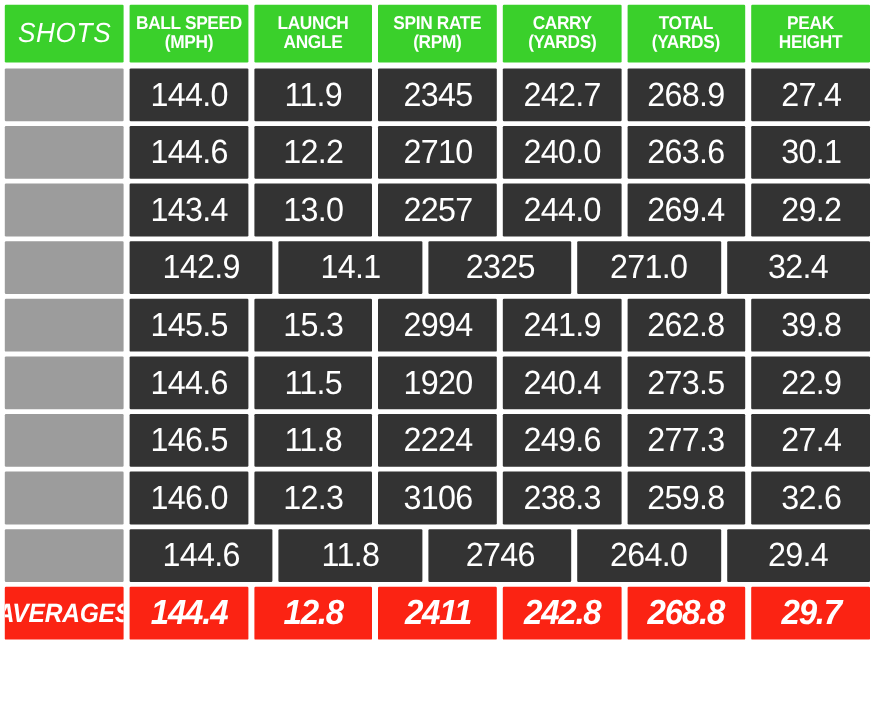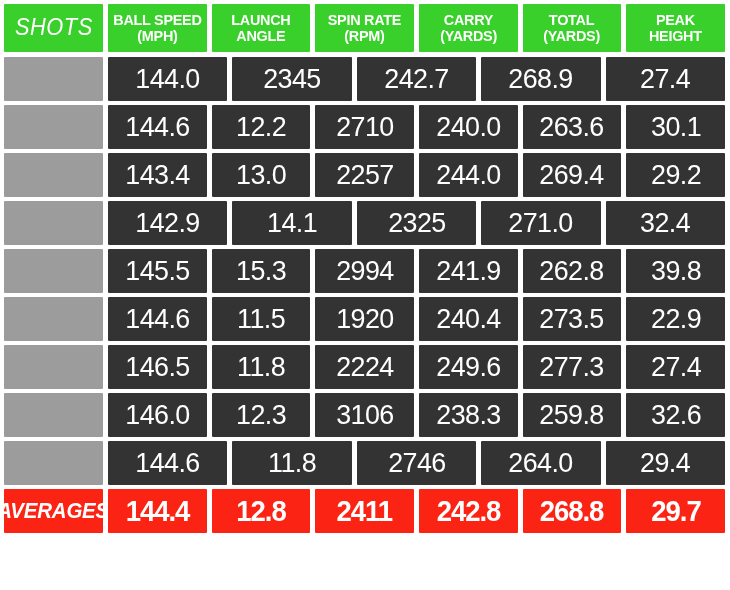--- a/index.html
+++ b/index.html
@@ -103,20 +103,21 @@
     height: 44px;
     margin-bottom: 0;
   }
   .avg-row .cell {
     background: #fb2313;
     color: #ffffff;
     border-radius: 1px;
     font-size: 29px;
     font-weight: bold;
     letter-spacing: -1.1px;
+    font-style: italic;
   }
   .avg-row .cell.avg-label-cell {
     font-size: 22px;
     font-style: italic;
     font-weight: bold;
     letter-spacing: -0.2px;
   }
   .avg-value {
     display: inline-block;
     transform: scaleX(0.95);
@@ -157,20 +158,23 @@
 
   <div id="data-rows-container">
       <div class="row data-row">
         <div class="cell col-0 shots-cell">
           <span class="value-text"></span>
         </div>
         <div class="cell col-n">
           <span class="value-text">144.0</span>
         </div>
         <div class="cell col-n">
+          <span class="value-text">11.9</span>
+        </div>
+        <div class="cell col-n">
           <span class="value-text">2345</span>
         </div>
         <div class="cell col-n">
           <span class="value-text">242.7</span>
         </div>
         <div class="cell col-n">
           <span class="value-text">268.9</span>
         </div>
         <div class="cell col-n">
           <span class="value-text">27.4</span>

